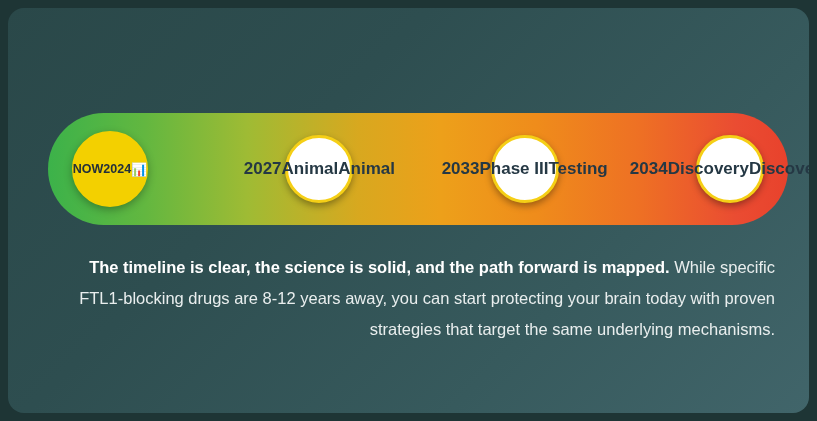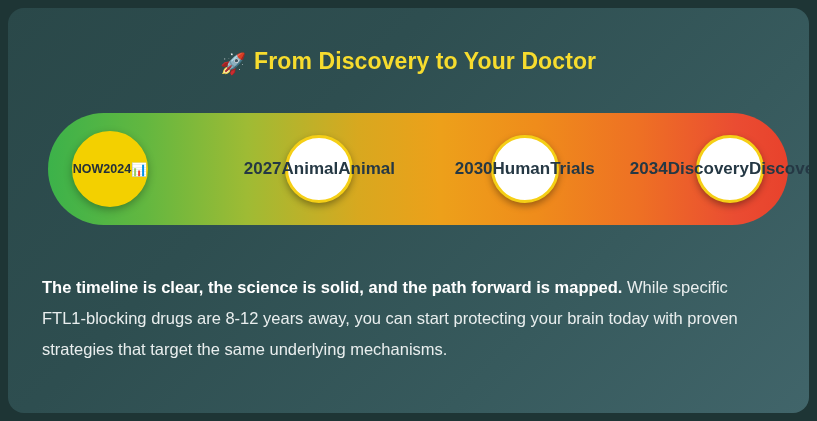--- a/index.html
+++ b/index.html
@@ -118,63 +118,60 @@
   .milestone-icon {
     font-size: 13px;
     line-height: 14px;
     margin-top: 1px;
   }
 
   
   #summary-text {
     position: absolute;
     left: 34px;
-    top: 264px;
+    top: 244px;
     width: 733px;
-    text-align: left;
+    text-align: right;
     color: #e9eeee;
     font-size: 16.5px;
     line-height: 31px;
   }
   #summary-lead {
     font-weight: bold;
     color: #ffffff;
   }
 </style>
 </head>
 <body>
 
 <div id="timeline-card">
 
-  <div id="card-heading">
-    <span id="rocket-icon">🚀</span><span>From Discovery to Your Doctor</span>
-  </div>
 
   <div id="timeline-track"></div>
 
   <div id="milestone-row">
 
     <div class="milestone current">
       <div class="milestone-line">NOW</div>
       <div class="milestone-line">2024</div>
       <div class="milestone-icon">📊</div>
     </div>
 
     <div class="milestone">
       <div class="milestone-line">2027</div>
       <div class="milestone-line">Animal</div>
       <div class="milestone-line">Animal</div>
     </div>
 
+
     <div class="milestone">
-      <div class="milestone-line">2030</div>
-      <div class="milestone-line">Human</div>
-      <div class="milestone-line">Trials</div>
+      <div class="milestone-line">2033</div>
+      <div class="milestone-line">Phase III</div>
+      <div class="milestone-line">Testing</div>
     </div>
-
 
     <div class="milestone">
       <div class="milestone-line">2034</div>
       <div class="milestone-line">Discovery</div>
       <div class="milestone-line">Discovery</div>
     </div>
 
   </div>
 
   <div id="summary-text">

